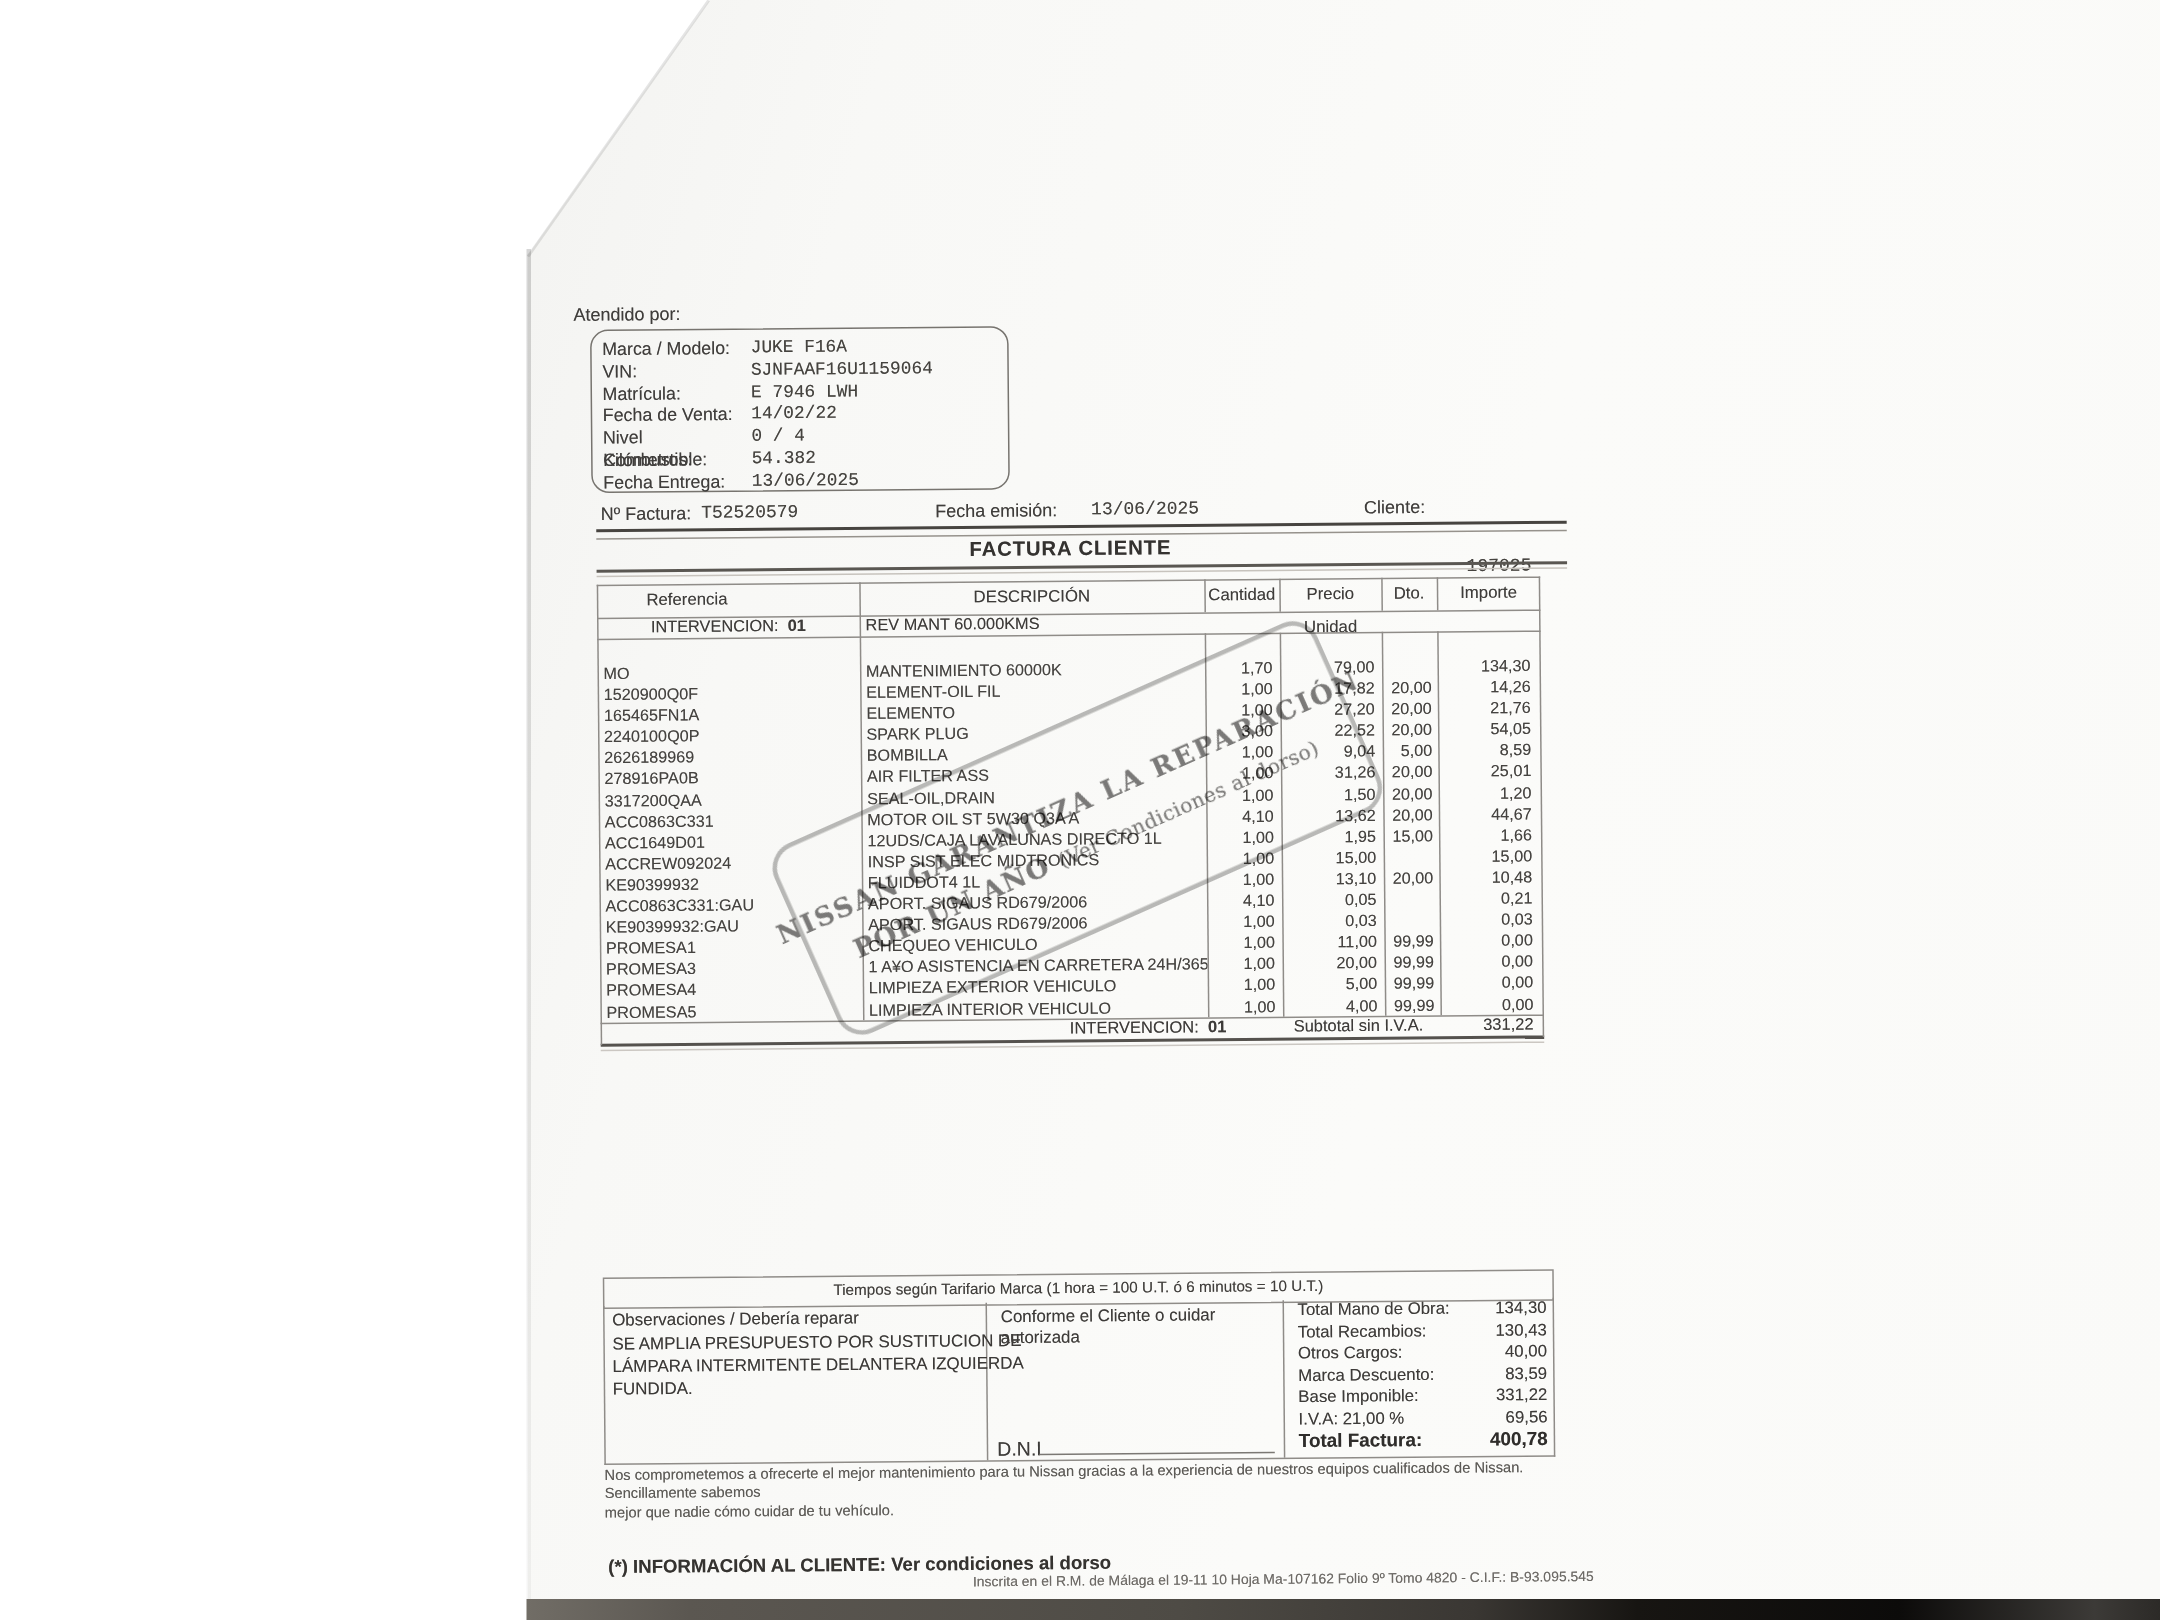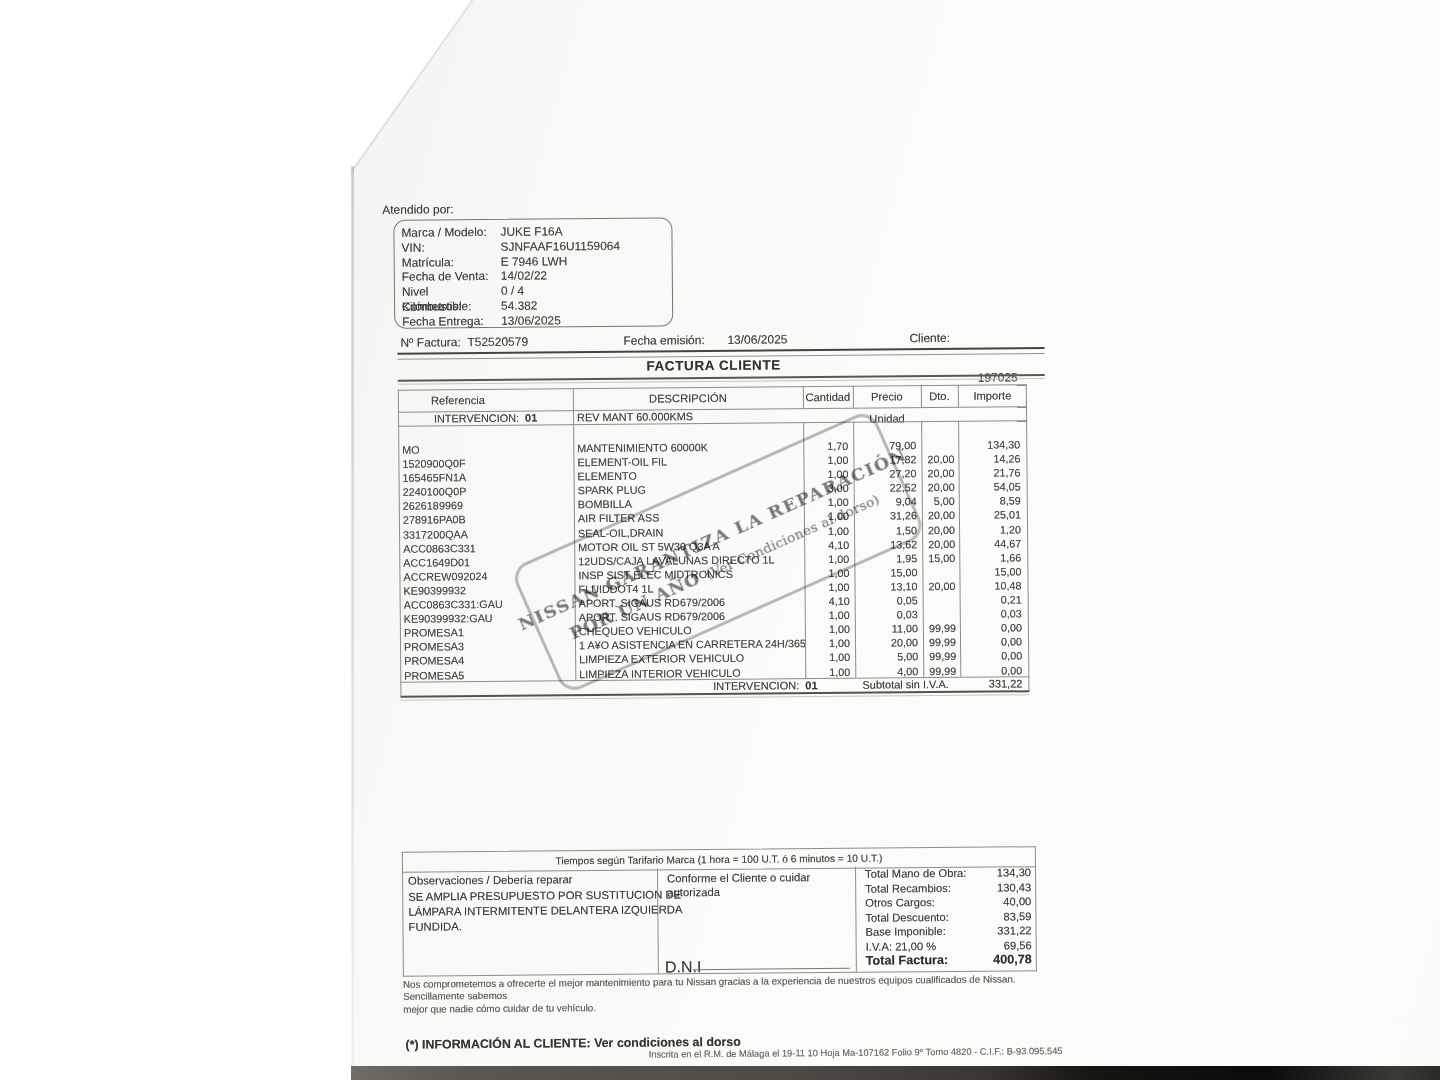--- a/index.html
+++ b/index.html
@@ -13,21 +13,21 @@
   .edge-d{position:absolute;left:352px;top:170px;width:209px;height:2px;background:rgba(0,0,0,0.10);
           transform:rotate(-54.8deg);transform-origin:0 50%;}
   .scan-band{position:absolute;left:351px;top:1066px;width:1089px;height:14px;
           background:linear-gradient(90deg,#716d66 0%,#5b5751 10%,#4e4b45 40%,#3a3733 58%,#171512 68%,#0c0b0a 84%,#3c3a37 96%,#2c2a27 100%);}
   
   .content{position:absolute;left:0;top:0;width:1440px;height:1080px;
            transform:rotate(-0.5deg);transform-origin:716px 640px;
            text-shadow:0 0 0.4px rgba(84,80,76,0.55);}
   .abs{position:absolute;}
   .t12{font-size:12px;}
-  .lbl{color:#3f3d3b;} .val{color:#45433f;}
+  .lbl{color:#3f3d3b;} .val{color:#45433f;font-family:Liberation Mono, monospace;}
   
   .vbox{position:absolute;left:397px;top:217px;width:277px;height:107px;
         border:1.6px solid #77746f;border-radius:12px;}
   .vrow{display:flex;height:14.8px;line-height:14.8px;font-size:11.9px;}
   .vrow .v-label{width:99px;}
   
   .rule-thick{position:absolute;left:400px;top:350px;width:647px;height:4px;
         border-top:2.2px solid #474440;border-bottom:1.4px solid #96928c;}
   .rule-title{position:absolute;left:400px;top:377px;width:647px;height:2px;background:#5a5752;}
   .rule-title-ghost{position:absolute;left:400px;top:381px;width:647px;height:1px;background:#c7c3bd;}
@@ -59,21 +59,21 @@
   .stamp .s2{font-size:17.5px;font-weight:600;letter-spacing:1px;white-space:nowrap;}
   .stamp .s2 .small{font-size:13.5px;font-weight:400;letter-spacing:0.3px;}
   
   .band{position:absolute;left:400px;top:849px;width:632px;height:19px;line-height:19px;
         border:1.2px solid #8f8c88;font-size:10.2px;text-align:center;color:#403e3b;}
   .bbox{position:absolute;left:400px;top:868px;width:632px;height:105px;border:1.2px solid #8f8c88;border-top:none;}
   .bdiv{position:absolute;top:0;width:1.2px;height:105px;background:#8f8c88;}
   .obs-title{position:absolute;left:5px;top:4px;font-size:11.3px;}
   .obs-lines{position:absolute;left:5px;top:19px;font-size:11.3px;line-height:15px;color:#3b3937;}
   .conf-lines{position:absolute;left:264px;top:4px;font-size:11.3px;line-height:13.5px;}
-  .dni{position:absolute;left:261px;top:90px;font-size:16px;}
+  .dni{position:absolute;left:261px;top:90px;font-size:13px;}
   .dni-line{position:absolute;left:289px;top:101px;width:157px;height:1px;background:#7b7874;}
   .totals{position:absolute;left:455px;top:0;width:177px;}
   .totrow{display:flex;height:14.55px;line-height:14.55px;font-size:11.2px;}
   .totrow .t-label{flex:1;padding-left:7px;}
   .totrow .t-value{text-align:right;padding-right:4px;}
   .totrow.grand{font-weight:bold;font-size:12.6px;color:#2f2d2b;height:15px;line-height:15px;}
   .promise{position:absolute;left:400px;top:976px;width:640px;font-size:9.8px;line-height:12.4px;color:#5c5a56;}
   .info-line{position:absolute;left:402px;top:1035px;font-size:12.4px;font-weight:bold;color:#353330;}
   .registry{position:absolute;left:645px;top:1049px;font-size:9.3px;color:#6e6b67;}
 </style>
@@ -345,21 +345,21 @@
           </div>
           <div class="totrow">
             <div class="t-label">Total Recambios:</div>
             <div class="t-value">130,43</div>
           </div>
           <div class="totrow">
             <div class="t-label">Otros Cargos:</div>
             <div class="t-value">40,00</div>
           </div>
           <div class="totrow">
-            <div class="t-label">Total Descuento:</div>
+            <div class="t-label">Marca Descuento:</div>
             <div class="t-value">83,59</div>
           </div>
           <div class="totrow">
             <div class="t-label">Base Imponible:</div>
             <div class="t-value">331,22</div>
           </div>
           <div class="totrow">
             <div class="t-label">I.V.A:  21,00 %</div>
             <div class="t-value">69,56</div>
           </div>

